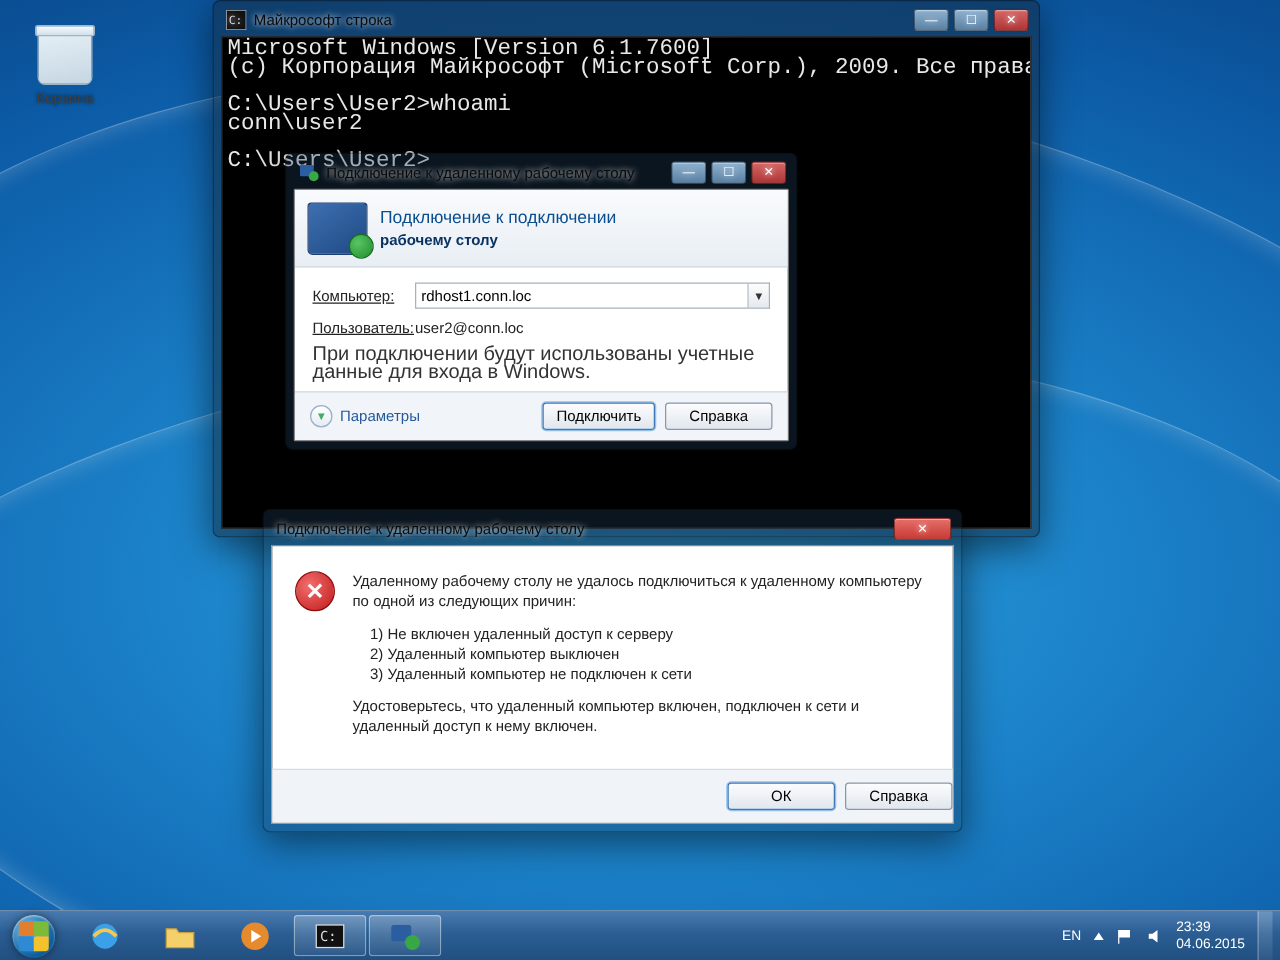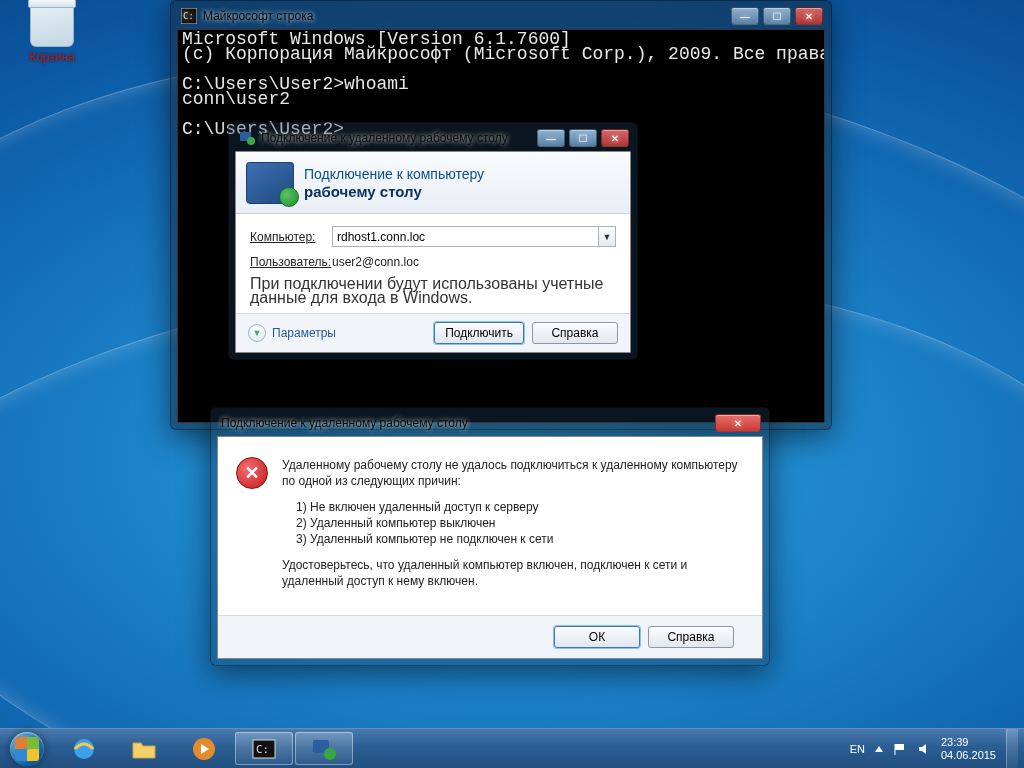--- a/index.html
+++ b/index.html
@@ -15,22 +15,22 @@
   pointer-events:none;
 }
 .swoosh::before, .swoosh::after {
   content:""; position:absolute; border:1px solid rgba(255,255,255,0.3);
   border-radius:50%; box-shadow: inset 0 0 20px rgba(255,255,255,0.25);
 }
 .swoosh::before { width:1400px; height:700px; left:-250px; top:280px; transform:rotate(-6deg);}
 .swoosh::after { width:1500px; height:820px; left:-200px; top:60px; transform:rotate(8deg);}
 
 .desktop-icon {
-  position:absolute; left:15px; top:3px; width:74px;
-  text-align:center; color:#b91c1c; font-size:12px;
+  position:absolute; left:15px; top:24px; width:74px;
+  text-align:center; color:#404040; font-size:12px;
   text-shadow:0 0 3px rgba(0,0,0,0.7);
 }
 .desktop-icon .bin {
   width:44px; height:44px; margin:0 auto 3px;
   background:linear-gradient(170deg,#e6f0f6 0%, #c5d6e2 100%);
   border:1px solid #9fb4c4; border-radius:3px 3px 6px 6px;
   position:relative;
 }
 .desktop-icon .bin::before {
   content:""; position:absolute; left:-3px; right:-3px; top:-5px; height:7px;
@@ -84,21 +84,21 @@
   width:48px; height:42px; margin-right:10px; position:relative;
   background:linear-gradient(145deg,#3e6fb0 0%, #1e4a85 100%);
   border-radius:3px 3px 4px 4px; border:1px solid #1d3f72;
 }
 .rdp-banner .rdp-logo::after {
   content:""; position:absolute; right:-6px; bottom:-4px; width:18px; height:18px;
   background:radial-gradient(circle at 35% 35%, #59c463, #1e8f2d);
   border:1px solid #156b1f; border-radius:50%;
 }
 .rdp-banner .ttext { font-size:14px; color:#0b4e8f; line-height:18px; }
-.rdp-banner .ttext b { color:#0a3364; font-size:15px; }
+.rdp-banner .ttext b { color:#0a3364; font-size:12px; }
 .rdp-form { padding:12px 14px 8px; }
 .frow { display:flex; align-items:center; margin-bottom:8px; }
 .frow label { width:82px;text-decoration:underline; }
 .frow input[type=text] {
   flex:1; height:21px; border:1px solid #a8b2bc; padding:0 4px; font:inherit;
 }
 .frow .sel-arrow {
   width:17px; height:21px; border:1px solid #a8b2bc; border-left:none;
   background:linear-gradient(#fdfdfd,#e4e9ef); display:flex; align-items:center; justify-content:center;
   font-size:9px; color:#333;
@@ -136,21 +136,21 @@
   background:radial-gradient(circle at 35% 35%, #f36d6d, #c01a1a);
   border:1px solid #8e0c0c; flex:none;
   display:flex; align-items:center; justify-content:center;
   color:#fff; font-weight:bold; font-size:18px;
 }
 .err-text { line-height:16px; }
 .err-text p { margin-bottom:10px; }
 .err-reasons { margin:2px 0 10px 14px; }
 .err-footer {
   border-top:1px solid #d7dce2; background:#f0f3f7;
-  display:flex; justify-content:flex-end; gap:8px; padding:10px 28px;
+  display:flex; justify-content:flex-end; gap:8px; padding:10px 0;
 }
 
 #taskbar {
   position:absolute; left:0; bottom:0; width:1024px; height:40px;
   background:linear-gradient(#4a7bb0 0%, #2b5e94 45%, #214f80 100%);
   border-top:1px solid rgba(255,255,255,0.35);
   display:flex; align-items:stretch;
 }
 .start {
   width:54px; display:flex; align-items:center; justify-content:center;
@@ -226,21 +226,21 @@
     <div class="wincontrols">
       <div class="wbtn">—</div>
       <div class="wbtn">☐</div>
       <div class="wbtn close">✕</div>
     </div>
   </div>
   <div class="body">
     <div class="rdp-banner">
       <div class="rdp-logo"></div>
       <div class="ttext">
-        <div>Подключение к компьютеру</div>
+        <div>Подключение к подключении</div>
         <b>рабочему столу</b>
       </div>
     </div>
     <div class="rdp-form">
       <div class="frow">
         <label>Компьютер:</label>
         <input type="text" value="rdhost1.conn.loc" style="">
         <div class="sel-arrow">▼</div>
       </div>
       <div class="frow">

